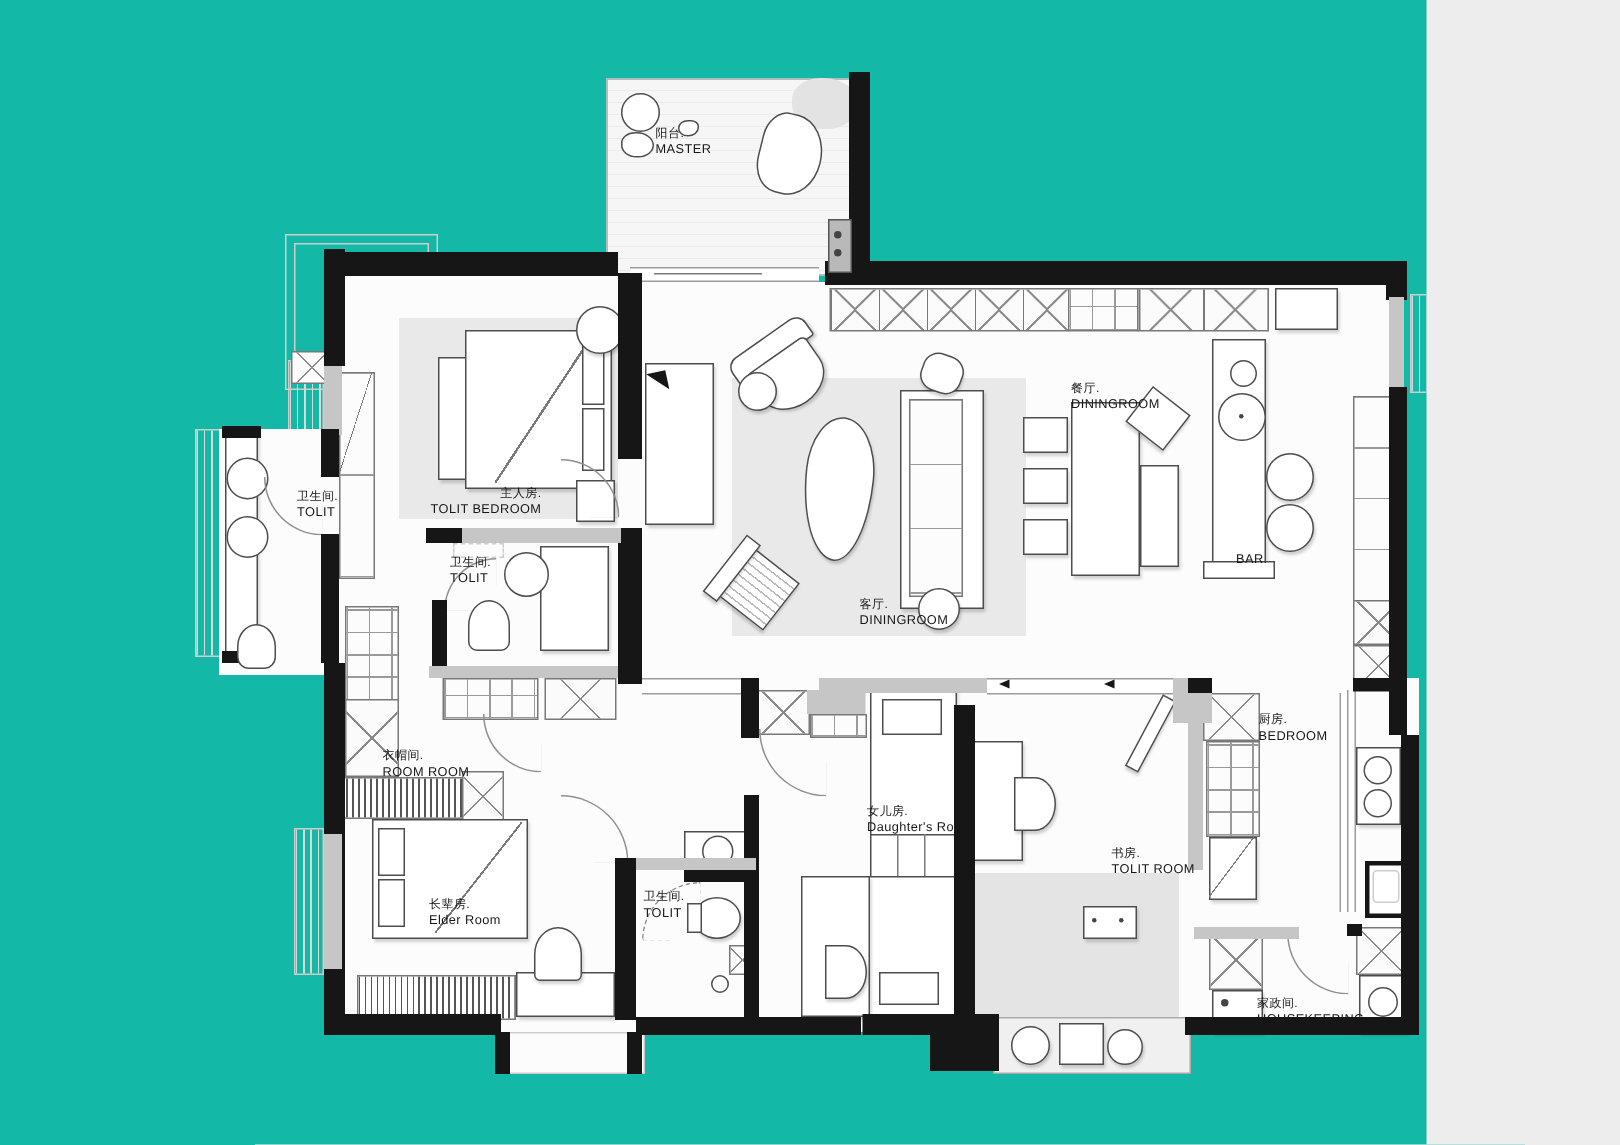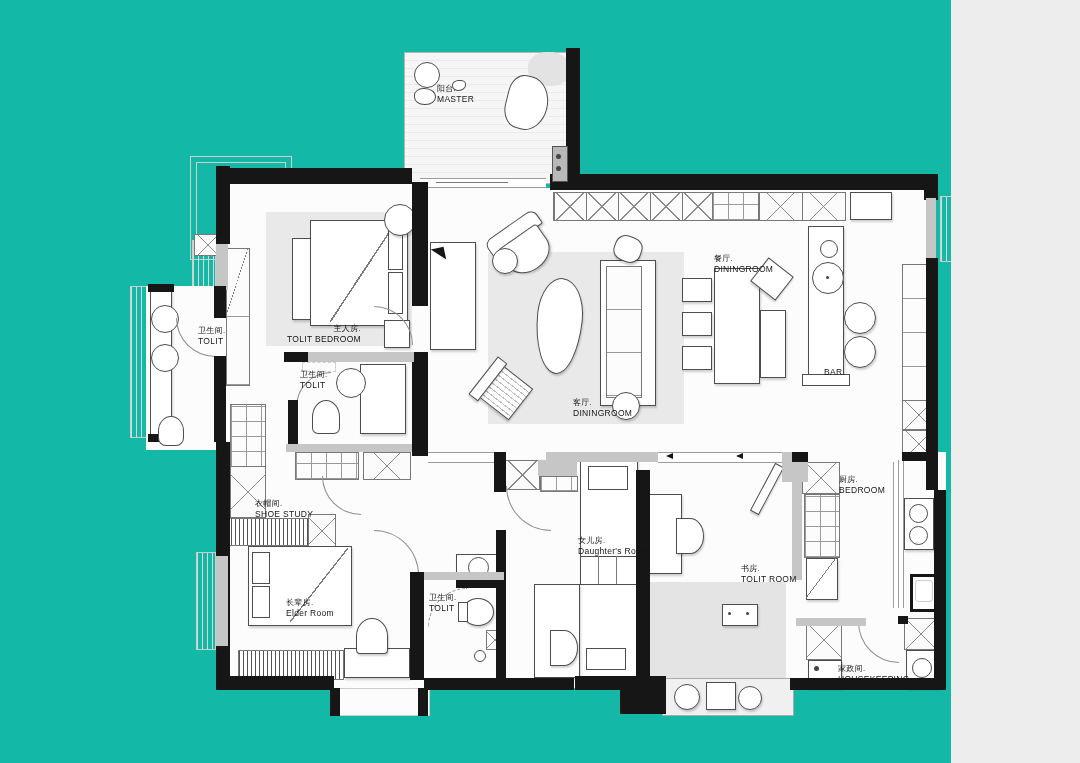--- a/index.html
+++ b/index.html
@@ -272,21 +272,21 @@
     <span class="zh">卫生间.</span><span>TOLIT</span></div>
   <div class="a lbl" style="left:573px;top:398px">
     <span class="zh">客厅.</span><span>DININGROOM</span></div>
   <div class="a lbl" style="left:714px;top:254px">
     <span class="zh">餐厅.</span><span>DININGROOM</span></div>
   <div class="a lbl" style="left:824px;top:367px">
     <span>BAR.</span></div>
   <div class="a lbl" style="left:839px;top:475px">
     <span class="zh">厨房.</span><span>BEDROOM</span></div>
   <div class="a lbl" style="left:255px;top:499px">
-    <span class="zh">衣帽间.</span><span>SHOE STUDY</span></div>
+    <span class="zh">衣帽间.</span><span>ROOM ROOM</span></div>
   <div class="a lbl" style="left:286px;top:598px">
     <span class="zh">长辈房.</span><span>Elder Room</span></div>
   <div class="a lbl" style="left:429px;top:593px">
     <span class="zh">卫生间.</span><span>TOLIT</span></div>
   <div class="a lbl" style="left:578px;top:536px">
     <span class="zh">女儿房.</span><span>Daughter's Room</span></div>
   <div class="a lbl" style="left:741px;top:564px">
     <span class="zh">书房.</span><span>TOLIT ROOM</span></div>
   <div class="a lbl" style="left:838px;top:664px">
     <span class="zh">家政间.</span><span>HOUSEKEEPING</span></div>

